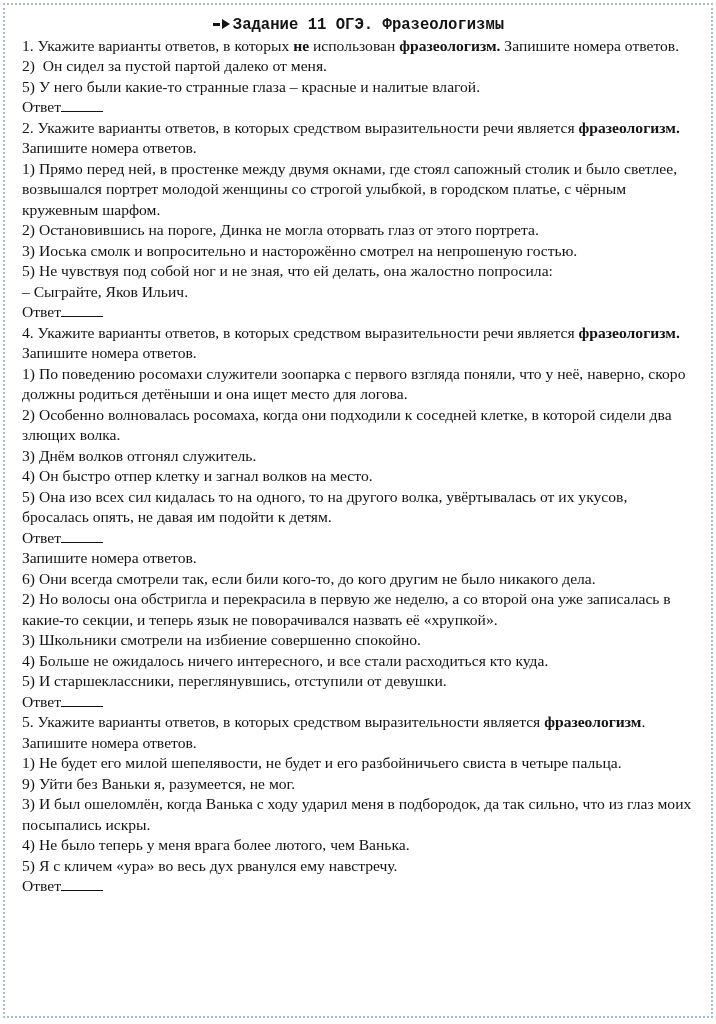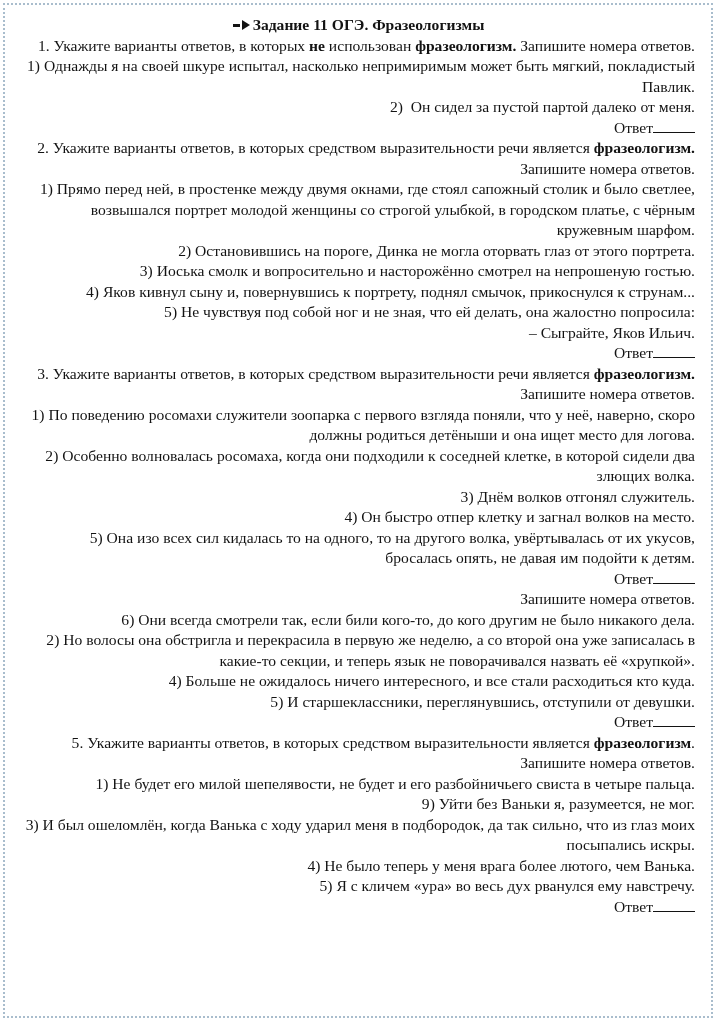--- a/index.html
+++ b/index.html
@@ -21,25 +21,25 @@
     border: 2px dotted #a9bdcd;
     box-sizing: border-box;
     padding: 10px 16px 0 17px;
     background: #ffffff;
   }
   p {
     margin: 0;
     font-size: 15.6px;
     line-height: 20.5px;
     white-space: pre-wrap;
-    text-align: right;
   }
   .title-line {
     text-align: center;
     font-weight: bold;
+    font-family: Liberation Mono, monospace;
   }
   .arrow-icon {
     display: inline-block;
     vertical-align: baseline;
     margin-right: 3px;
     white-space: nowrap;
   }
   .arrow-icon .dash {
     display: inline-block;
     width: 7px;
@@ -65,49 +65,49 @@
   }
 </style>
 </head>
 <body>
 
 <div class="page">
   <p class="title-line"><span class="arrow-icon"><span class="dash"></span><span class="head"></span></span><span>Задание 11 ОГЭ. Фразеологизмы</span></p>
   <div id="tasks-root">
       <div>
         <p><span>1. Укажите варианты ответов, в которых </span><span class="bold">не</span><span> использован </span><span class="bold">фразеологизм.</span><span> Запишите номера ответов.</span></p>
-        <p>1) Однажды я на своей шкуре испытал, насколько непримиримым может быть мягкий, покладистый Павлик.</p>
         <p>2)  Он сидел за пустой партой далеко от меня.</p>
+        <p>5) У него были какие-то странные глаза – красные и налитые влагой.</p>
         <p><span>Ответ</span><span class="answer-blank"></span></p>
       </div>
       <div>
         <p><span>2. Укажите варианты ответов, в которых средством выразительности речи является </span><span class="bold">фразеологизм.</span></p>
         <p>Запишите номера ответов.</p>
         <p>1) Прямо перед ней, в простенке между двумя окнами, где стоял сапожный столик и было светлее, возвышался портрет молодой женщины со строгой улыбкой, в городском платье, с чёрным кружевным шарфом.</p>
         <p>2) Остановившись на пороге, Динка не могла оторвать глаз от этого портрета.</p>
         <p>3) Иоська смолк и вопросительно и насторожённо смотрел на непрошеную гостью.</p>
-        <p>4) Яков кивнул сыну и, повернувшись к портрету, поднял смычок, прикоснулся к струнам...</p>
         <p>5) Не чувствуя под собой ног и не зная, что ей делать, она жалостно попросила:</p>
         <p>– Сыграйте, Яков Ильич.</p>
         <p><span>Ответ</span><span class="answer-blank"></span></p>
       </div>
       <div>
-        <p><span>3. Укажите варианты ответов, в которых средством выразительности речи является </span><span class="bold">фразеологизм.</span></p>
+        <p><span>4. Укажите варианты ответов, в которых средством выразительности речи является </span><span class="bold">фразеологизм.</span></p>
         <p>Запишите номера ответов.</p>
         <p>1) По поведению росомахи служители зоопарка с первого взгляда поняли, что у неё, наверно, скоро должны родиться детёныши и она ищет место для логова.</p>
         <p>2) Особенно волновалась росомаха, когда они подходили к соседней клетке, в которой сидели два злющих волка.</p>
         <p>3) Днём волков отгонял служитель.</p>
         <p>4) Он быстро отпер клетку и загнал волков на место.</p>
         <p>5) Она изо всех сил кидалась то на одного, то на другого волка, увёртывалась от их укусов, бросалась опять, не давая им подойти к детям.</p>
         <p><span>Ответ</span><span class="answer-blank"></span></p>
       </div>
       <div>
         <p>Запишите номера ответов.</p>
         <p>6) Они всегда смотрели так, если били кого-то, до кого другим не было никакого дела.</p>
         <p>2) Но волосы она обстригла и перекрасила в первую же неделю, а со второй она уже записалась в какие-то секции, и теперь язык не поворачивался назвать её «хрупкой».</p>
+        <p>3) Школьники смотрели на избиение совершенно спокойно.</p>
         <p>4) Больше не ожидалось ничего интересного, и все стали расходиться кто куда.</p>
         <p>5) И старшеклассники, переглянувшись, отступили от девушки.</p>
         <p><span>Ответ</span><span class="answer-blank"></span></p>
       </div>
       <div>
         <p><span>5. Укажите варианты ответов, в которых средством выразительности является </span><span class="bold">фразеологизм</span><span>.</span></p>
         <p>Запишите номера ответов.</p>
         <p>1) Не будет его милой шепелявости, не будет и его разбойничьего свиста в четыре пальца.</p>
         <p>9) Уйти без Ваньки я, разумеется, не мог.</p>
         <p>3) И был ошеломлён, когда Ванька с ходу ударил меня в подбородок, да так сильно, что из глаз моих посыпались искры.</p>

